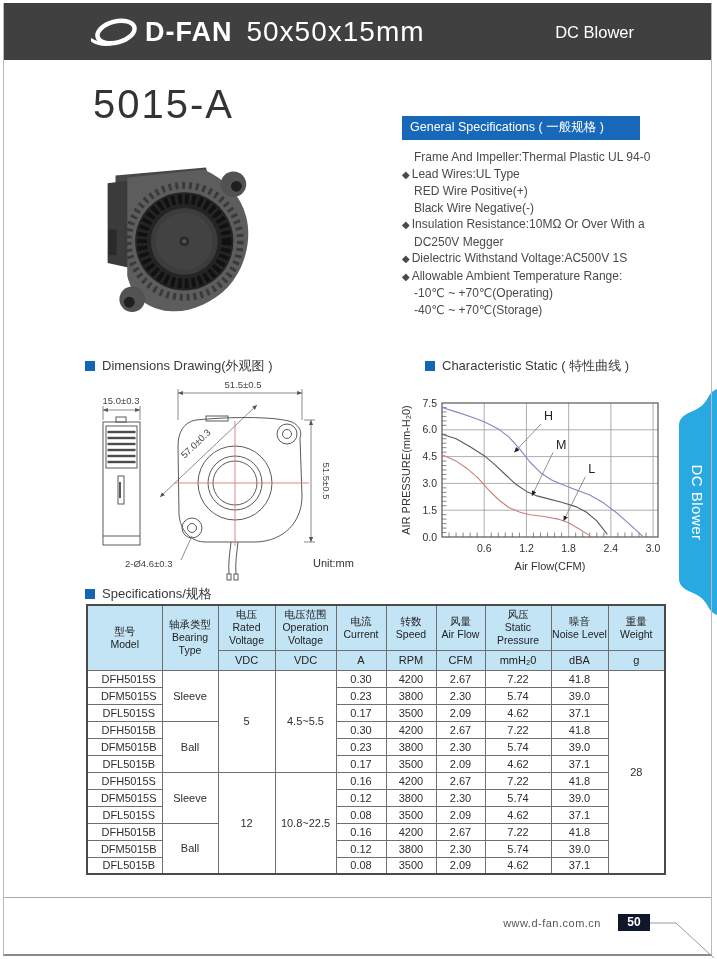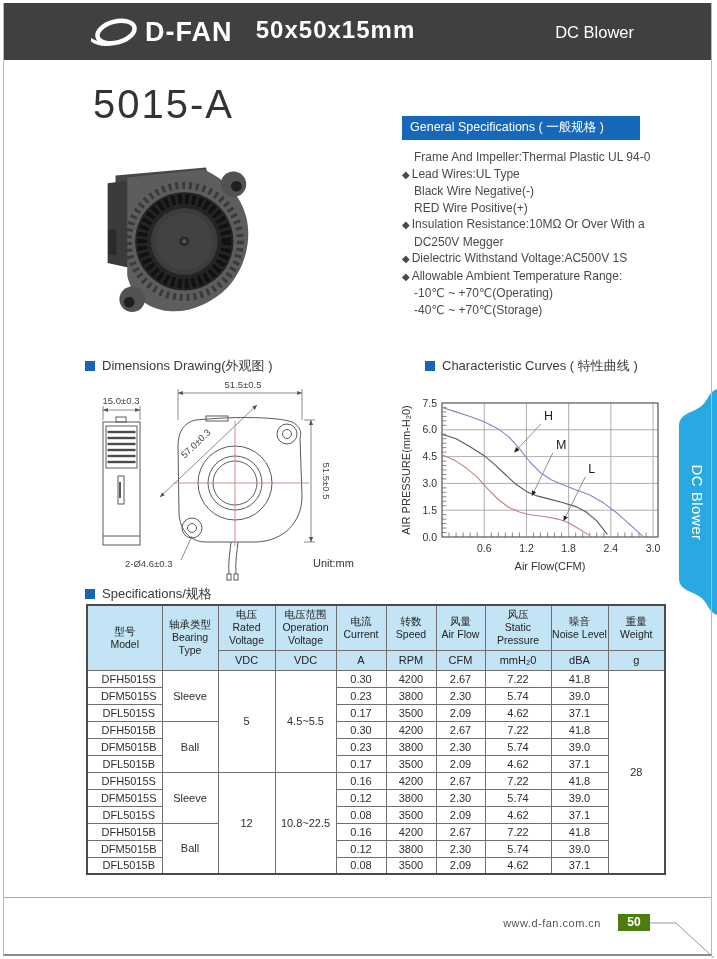--- a/index.html
+++ b/index.html
@@ -6,21 +6,21 @@
   html,body { background:#fff; }
   body { font-family:"Liberation Sans","DejaVu Sans",sans-serif; }
   #sheet { position:relative; width:717px; height:959px; background:#fff; overflow:hidden; }
   #frame { position:absolute; left:3px; top:3px; width:709px; height:953px;
            border-left:1px solid #b9b9b9; border-right:1px solid #b9b9b9; border-bottom:2px solid #8a8a8a; pointer-events:none; }
 
   
   .banner { position:absolute; left:3px; top:3px; width:709px; height:57px; background:#404040; }
   .logo { position:absolute; left:86px; top:11px; display:flex; align-items:center; }
   .logo-text { color:#fff; font-weight:bold; font-size:27px; letter-spacing:1px; margin-left:2px; }
-  .banner-size { position:absolute; left:16px; right:60px; top:13px; text-align:center; color:#fff; font-size:24px; letter-spacing:1px;font-weight:bold; }
+  .banner-size { position:absolute; left:16px; right:60px; top:13px; text-align:center; color:#fff; font-size:28px; letter-spacing:1px; }
   .banner-product { position:absolute; right:78px; top:20px; color:#fff; font-size:16.5px; }
 
   .model-title { position:absolute; left:93px; top:82px; font-size:40px; color:#333; letter-spacing:2px; }
 
   
   .gs-panel { position:absolute; left:402px; top:116px; width:238px; }
   .gs-title { background:#1768b8; color:#fff; font-size:12.5px; padding:3px 8px 4px; }
   .gs-list { margin-top:9px; font-size:12px; color:#4a4a4a; }
   .gs-line { line-height:16.5px; white-space:nowrap; }
   .gs-line.indent { padding-left:12px; }
@@ -40,21 +40,21 @@
   #spec-table th, #spec-table td { border:1px solid #6f6f6f; text-align:center; padding:0; }
   #spec-table thead th { background:#c3e4f5; font-weight:normal; font-size:10.5px; line-height:13px; color:#222; }
   #spec-table tr.hdr1 th { height:45px; }
   #spec-table tr.hdr2 th { height:20px; font-size:11px; }
   #spec-table tbody td { height:17px; }
   #spec-table td.model { text-align:center; padding-left:8px; }
 
   
   .foot-rule { position:absolute; left:3px; top:897px; width:709px; height:1px; background:#aaa; }
   .website { position:absolute; right:116px; top:917px; font-size:11px; color:#555; letter-spacing:0.5px; }
-  .page-box { position:absolute; left:618px; top:914px; width:32px; height:17px; background:#4d7c0f; color:#fff;
+  .page-box { position:absolute; left:618px; top:914px; width:32px; height:17px; background:#0f172a; color:#fff;
               font-size:12px; font-weight:bold; text-align:center; line-height:17px; }
   svg text { font-family:"Liberation Sans","DejaVu Sans",sans-serif; }
   .tick { font-size:10.5px; fill:#333; }
   .dim { font-size:9.5px; fill:#444; }
   .axis-label { font-size:11px; fill:#333; }
   .curve-label { font-size:12.5px; fill:#222; }
 </style>
 </head>
 <body>
 
@@ -90,38 +90,38 @@
     <circle cx="100" cy="97" r="29" fill="#424242"></circle>
     <circle cx="100" cy="97" r="5" fill="#2a2a2a"></circle>
     <circle cx="100" cy="97" r="2" fill="#5a5a5a"></circle>
   </svg>
 
   <div class="gs-panel">
     <div class="gs-title">General Specifications ( 一般规格 )</div>
     <div class="gs-list">
         <div class="gs-line indent"><span>Frame And Impeller:Thermal Plastic UL 94-0</span></div>
         <div class="gs-line"><span class="diamond">◆</span><span>Lead Wires:UL Type</span></div>
+        <div class="gs-line indent"><span>RED Wire Positive(+)</span></div>
         <div class="gs-line indent"><span>Black Wire Negative(-)</span></div>
-        <div class="gs-line indent"><span>RED Wire Positive(+)</span></div>
         <div class="gs-line"><span class="diamond">◆</span><span>Insulation Resistance:10MΩ Or Over With a</span></div>
         <div class="gs-line indent"><span>DC250V Megger</span></div>
         <div class="gs-line"><span class="diamond">◆</span><span>Dielectric Withstand Voltage:AC500V 1S</span></div>
         <div class="gs-line"><span class="diamond">◆</span><span>Allowable Ambient Temperature Range:</span></div>
         <div class="gs-line indent"><span>-10℃ ~ +70℃(Operating)</span></div>
         <div class="gs-line indent"><span>-40℃ ~ +70℃(Storage)</span></div>
       </div>
   </div>
 
   <div class="sec" style="left:85px;top:357px">
     <span class="sq"></span>
     <span>Dimensions Drawing(外观图 )</span>
   </div>
   <div class="sec" style="left:425px;top:357px">
     <span class="sq"></span>
-    <span>Characteristic Curves ( 特性曲线 )</span>
+    <span>Characteristic Static ( 特性曲线 )</span>
   </div>
   <div class="sec" style="left:85px;top:585px">
     <span class="sq"></span>
     <span>Specifications/规格</span>
   </div>
 
   <svg style="position:absolute;left:78px;top:376px" width="318" height="210" viewBox="0 0 318 210">
     <defs>
       <marker id="dimarr" markerWidth="8" markerHeight="8" refX="7" refY="3" orient="auto-start-reverse">
         <path d="M0,0 L7,3 L0,6 Z" fill="#555"></path>

